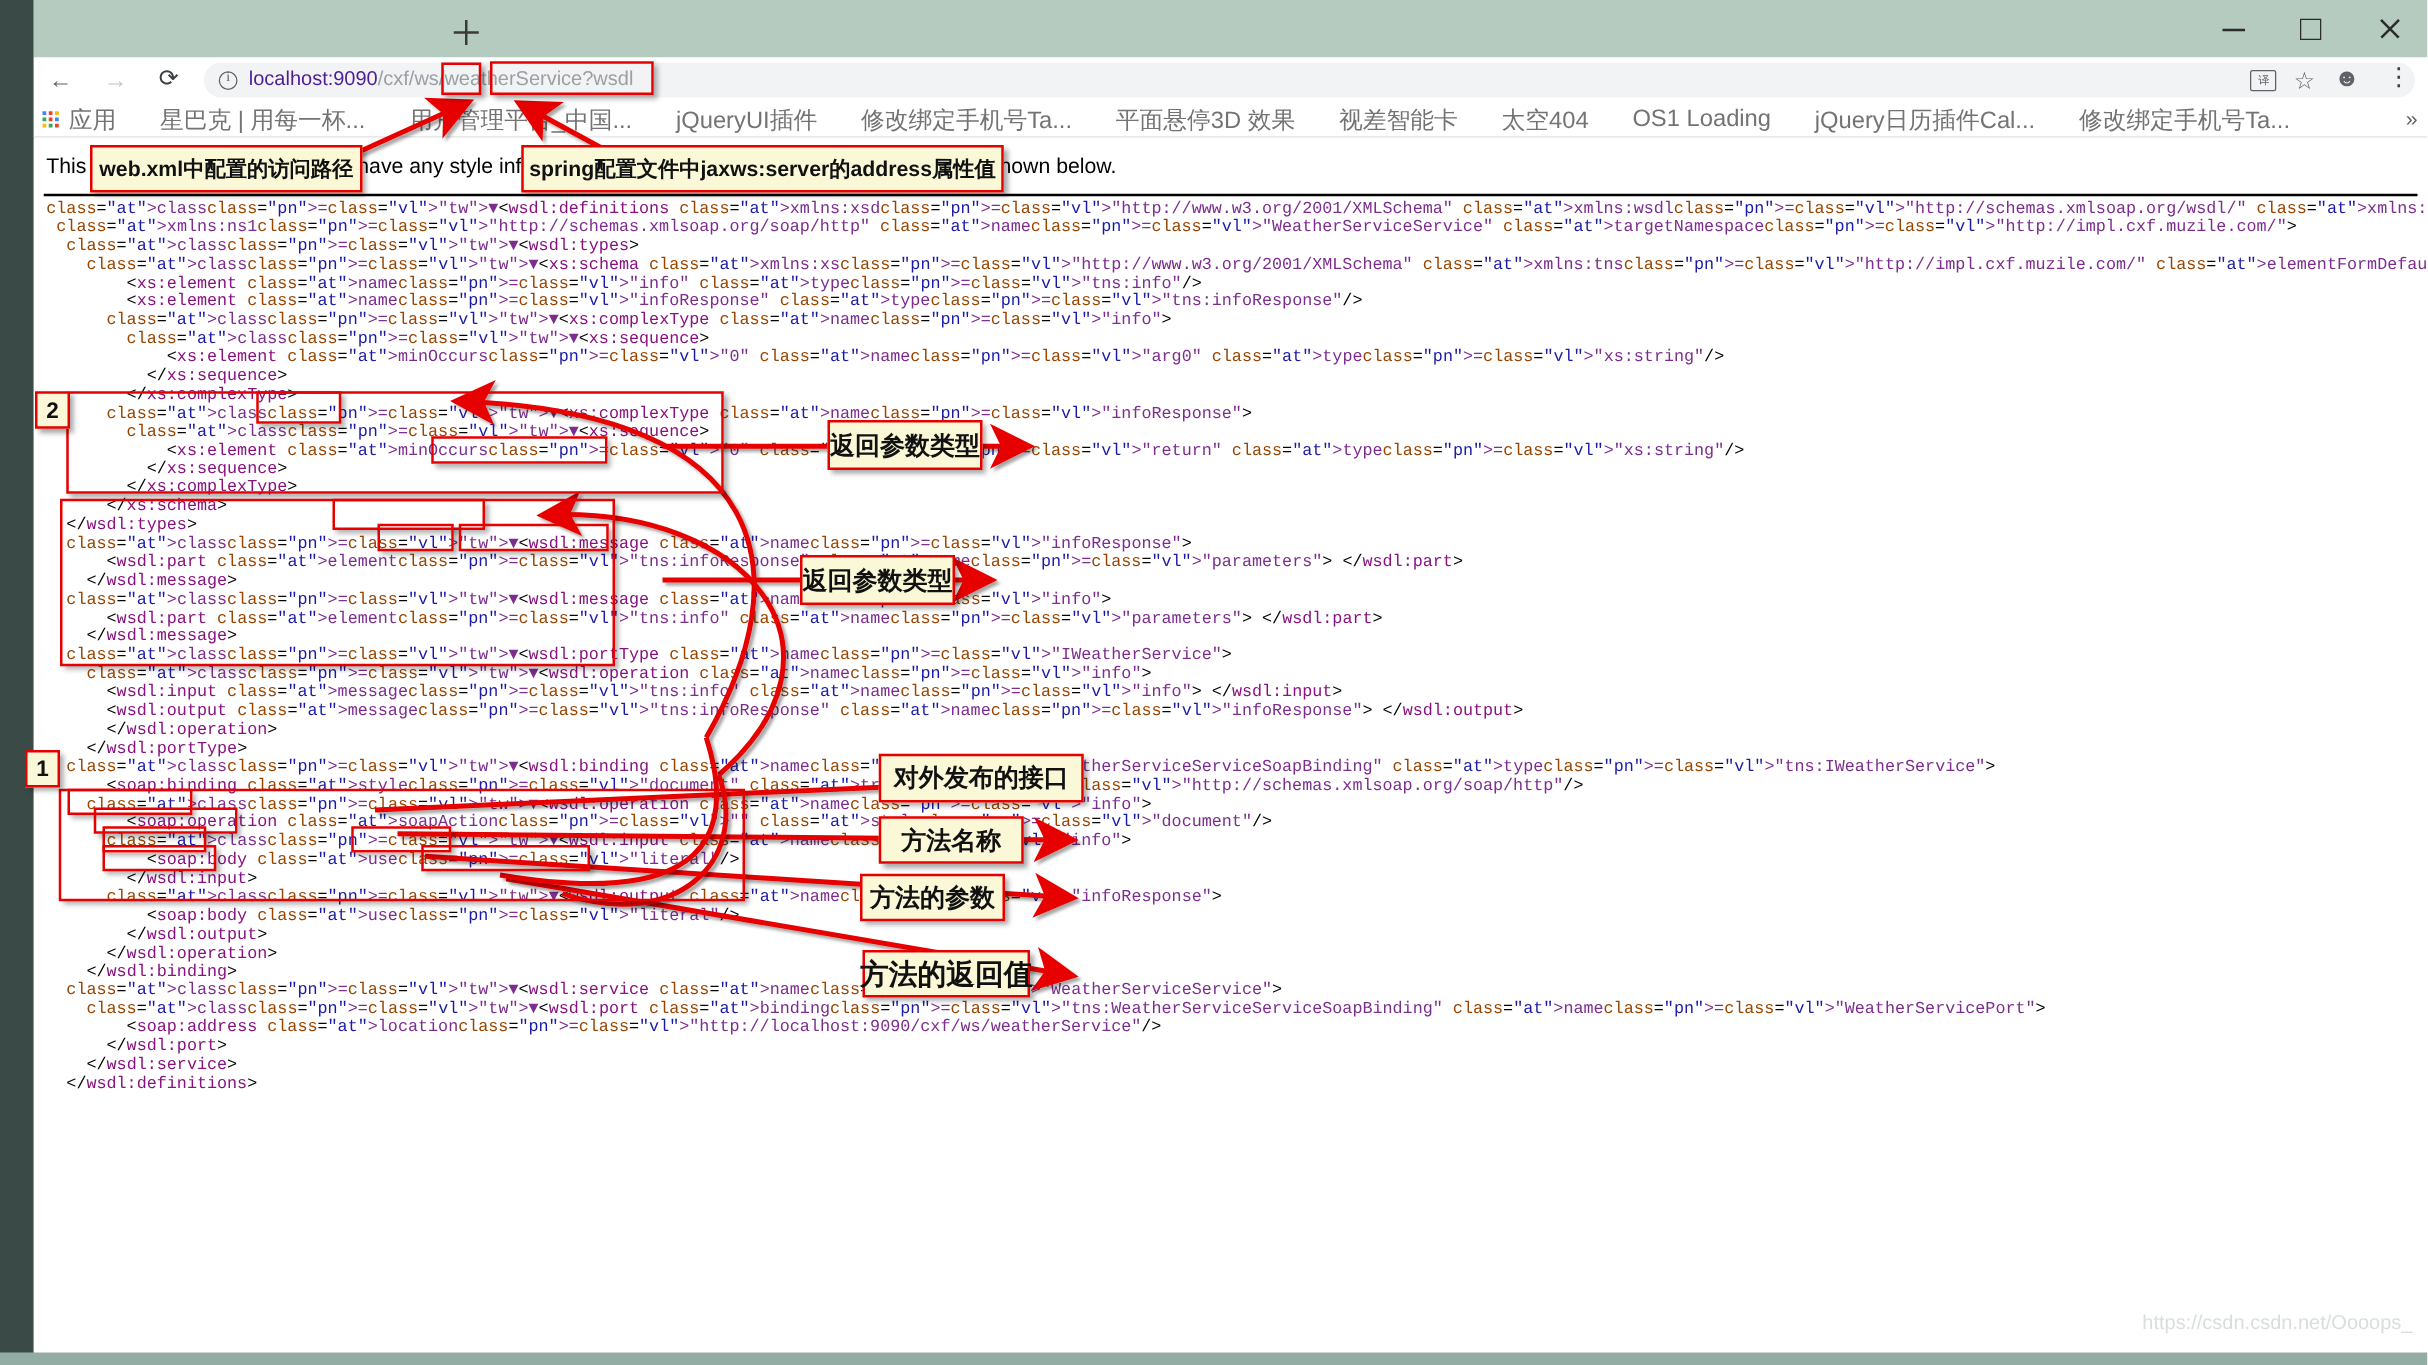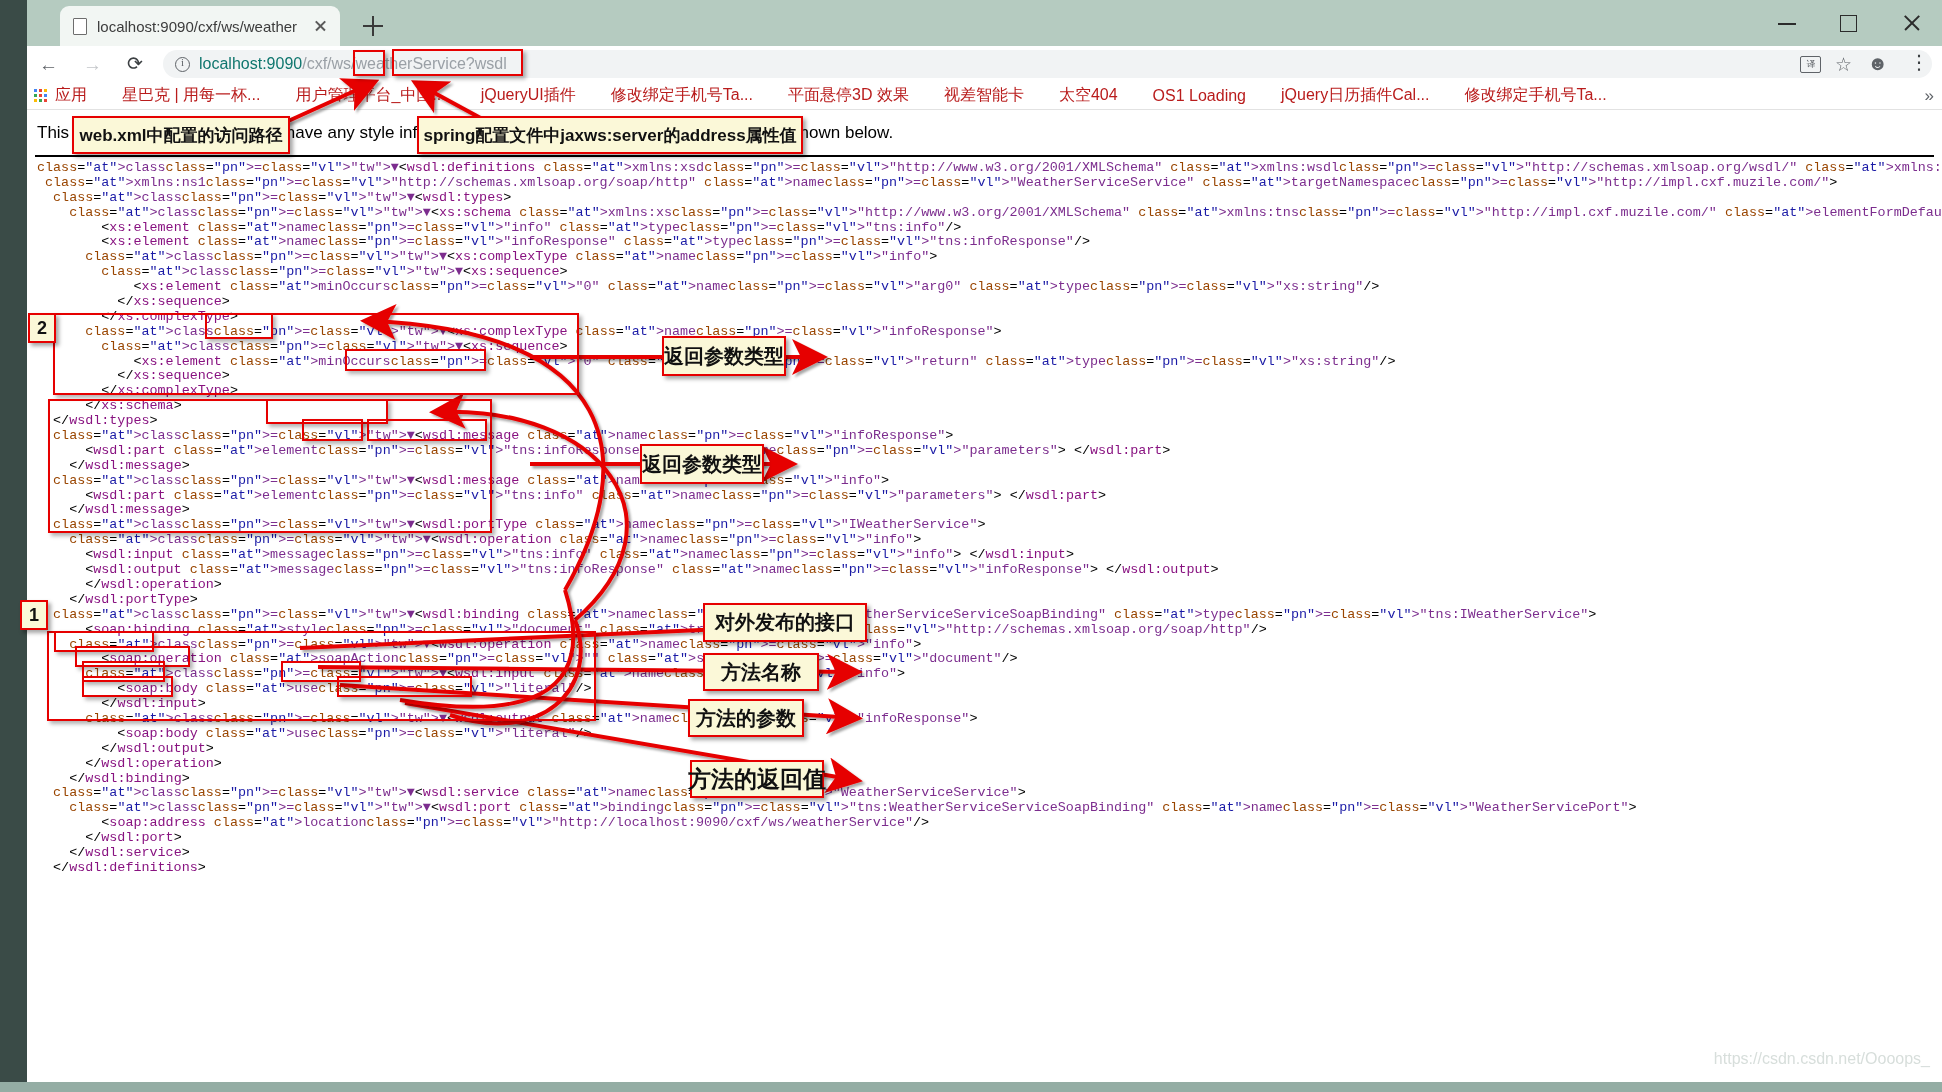--- a/index.html
+++ b/index.html
@@ -80,40 +80,40 @@
   }
   .info-circle {
     width:15px; height:15px; border:1.4px solid #5f6368; border-radius:50%;
     flex:0 0 auto; margin-right:9px; position:relative;
   }
   .info-circle:after {
     content:"i"; position:absolute; left:0; right:0; top:-2px; text-align:center;
     font-size:11px; color:#5f6368; font-family:"Liberation Serif", serif;
   }
   .url { font-size:16px; white-space:nowrap; color:#9aa0a6; }
-  .url .host { color:#0f766e;text-align:right; }
+  .url .host { color:#4c1d95;text-align:right; }
 
   .omni-right { position:absolute; right:0; top:0; height:36px; display:flex; align-items:center; padding-right:12px; }
   .omni-btn { width:34px; height:30px; position:relative; cursor:pointer; }
   .translate-ico {
     position:absolute; left:6px; top:7px; width:21px; height:17px;
     border:1.3px solid #5f6368; border-radius:2px; font-size:9px; color:#5f6368;
     text-align:center; line-height:15px; letter-spacing:-1px;
   }
   .star-ico { position:absolute; left:7px; top:4px; font-size:19px; color:#5f6368; }
   .avatar-ico { position:absolute; left:5px; top:3px; font-size:20px; color:#5f6368; }
   .menu-ico { position:absolute; left:13px; top:2px; font-size:20px; color:#3c4043; line-height:22px; letter-spacing:0; }
 
   .bookmarks {
     position:absolute; left:27px; top:82px; right:0; height:28px;
     background:#ffffff; display:flex; align-items:center; padding-left:6px;
     border-bottom:1px solid #e2e2e2; overflow:hidden;
   }
   .bm { display:flex; align-items:center; margin-right:13px; flex:0 0 auto; cursor:pointer; }
-  .bm-label { font-size:16px; color:#b91c1c; white-space:nowrap; }
+  .bm-label { font-size:19px; color:#737373; white-space:nowrap; }
   .bm-ico { width:17px; height:17px; margin-right:5px; flex:0 0 auto; position:relative; }
 
   .grid-ico { display:grid; grid-template-columns:repeat(3,3px); grid-template-rows:repeat(3,3px); gap:2px; margin-top:2px; margin-left:1px; }
   .grid-ico span { width:3px; height:3px; }
   .grid-ico span:nth-child(1){background:#4285f4}
   .grid-ico span:nth-child(2){background:#ea4335}
   .grid-ico span:nth-child(3){background:#fbbc04}
   .grid-ico span:nth-child(4){background:#34a853}
   .grid-ico span:nth-child(5){background:#ea4335}
   .grid-ico span:nth-child(6){background:#4285f4}
@@ -180,25 +180,20 @@
   }
 </style>
 </head>
 <body>
 
 <div id="browser">
 
   <div class="chrome-left-edge"></div>
 
   <div class="tabstrip">
-    <div class="tab">
-      <span class="page-icon"></span>
-      <span class="tab-title">localhost:9090/cxf/ws/weather</span>
-      <span class="tab-close"></span>
-    </div>
     <div class="newtab"></div>
 
     <div class="winbtns">
       <div class="winbtn wb-min">
           <i></i>
         </div>
       <div class="winbtn wb-max">
           <i></i>
         </div>
       <div class="winbtn wb-close">

